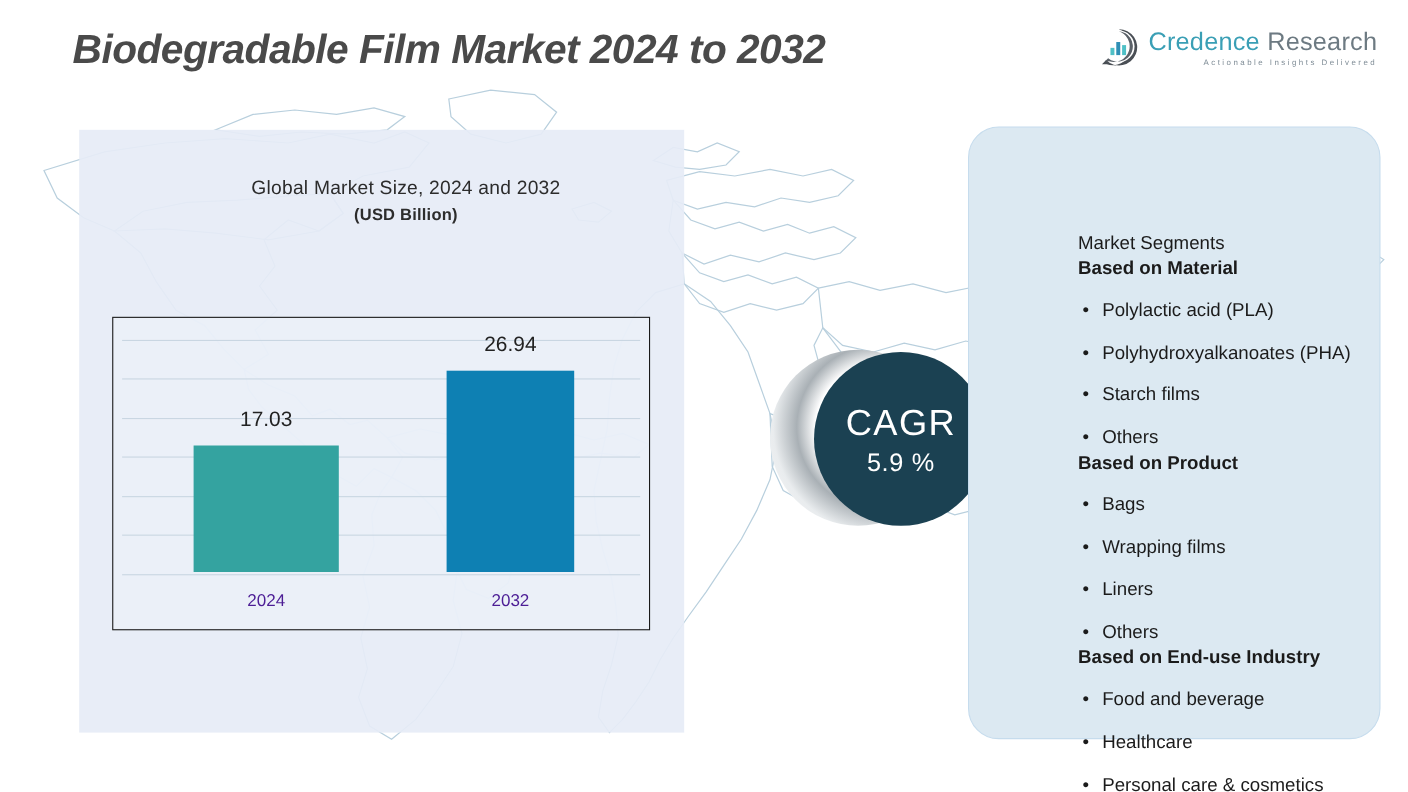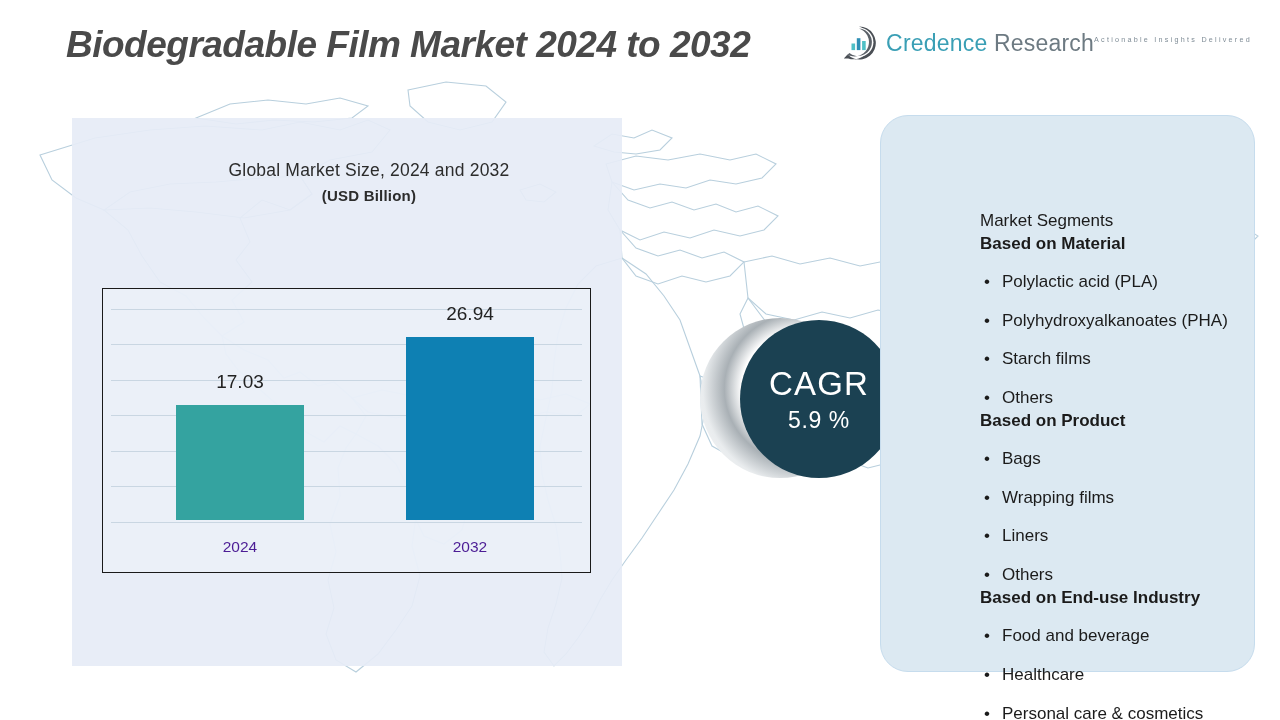--- a/index.html
+++ b/index.html
@@ -49,21 +49,21 @@
 
   .logo {
     position: absolute;
     right: 28px;
     top: 25px;
     display: flex;
     align-items: center;
     gap: 9px;
   }
   .logo-mark { width: 36px; height: 36px; flex: 0 0 36px; }
-  .logo-text { display: flex; flex-direction: row; line-height: 1; }
+  .logo-text { display: flex; flex-direction: column; line-height: 1; }
   .logo-words { font-size: 23px; letter-spacing: .2px; white-space: nowrap; }
   .logo-words .w1 { color: #3a9fb5; }
   .logo-words .w2 { color: #6d7a82; }
   .logo-tag {
     margin-top: 4px;
     font-size: 7.2px;
     letter-spacing: 2.25px;
     color: #7f8c96;
     text-align: right;
     white-space: nowrap;
@@ -116,40 +116,40 @@
     position: absolute;
     left: 8px;
     right: 8px;
     height: 1px;
     background: #c9d6e2;
   }
   .plot { position: absolute; inset: 0; }
   .bar {
     position: absolute;
     bottom: 52px;
-    width: 128px;
+    width: 116px;
   }
   .bar-rect { position: absolute; left: 0; right: 0; bottom: 0; top: 0; }
   .bar-value {
     position: absolute;
     left: -40px; right: -40px;
     top: -34px;
     text-align: center;
     font-size: 19px;
     color: #222222;
   }
   .bar-cat {
     position: absolute;
     left: -40px; right: -40px;
     bottom: -36px;
     text-align: center;
     font-size: 15.5px;
     color: #4c1d95;
   }
-  #bar-2024 { left: 73px; height: 88px; }
+  #bar-2024 { left: 73px; height: 88px; padding-left: 16px; }
   #bar-2024 .bar-rect { background: #34a3a0; }
   #bar-2032 { left: 303px; height: 198px; }
   #bar-2032 .bar-rect { background: #0e80b3; }
 
   
   #cagr-wrap {
     position: absolute;
     left: 700px;
     top: 318px;
     width: 200px;

